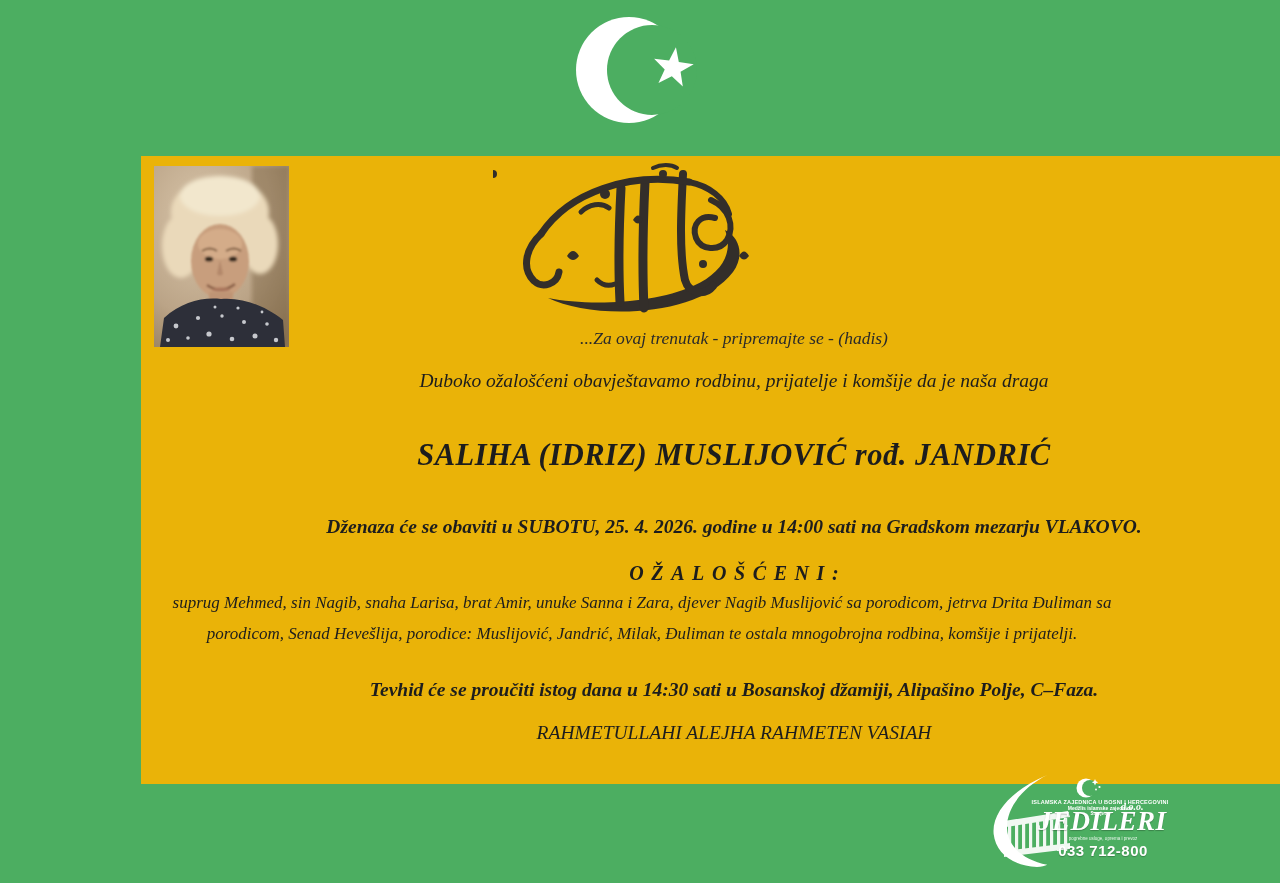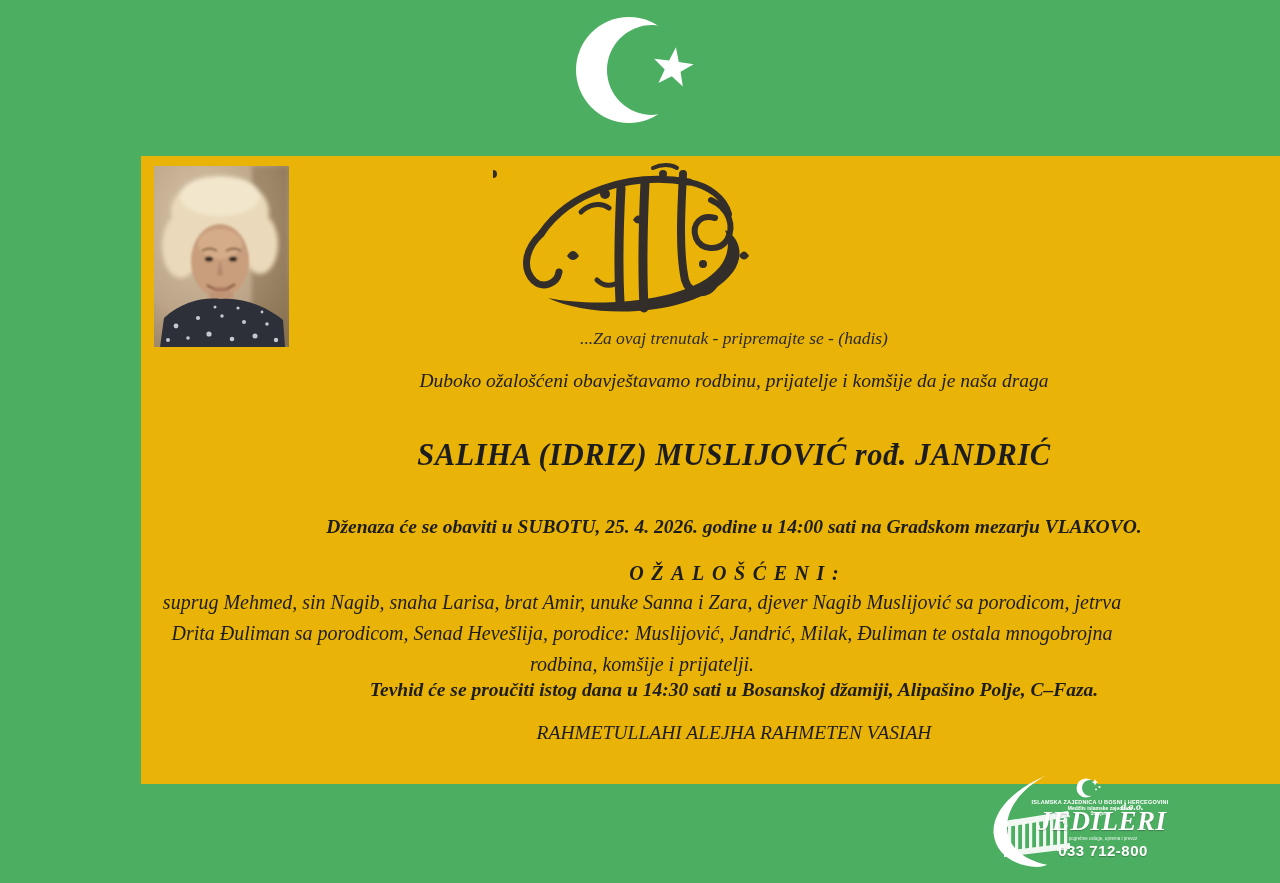--- a/index.html
+++ b/index.html
@@ -44,21 +44,21 @@
     text-align: center;
     font-style: italic;
     white-space: pre-wrap;
   }
   .hadis-line   { top: 172px; font-size: 17.5px; color: #2a2a2a; }
   .intro-line   { top: 214px; font-size: 19.5px; }
   .title-line   { top: 250px; font-size: 30.5px; font-weight: bold; letter-spacing: 0.5px; margin-top: 32px; }
   .death-line   { top: 314px; font-size: 19.5px; }
   .funeral-line { top: 360px; font-size: 19.5px; font-weight: bold; }
   .mourner-head { top: 406px; font-size: 20px;  font-weight: bold; letter-spacing: 0.38em; text-indent: 0.38em; }
-  .mourners     { top: 431px; font-size: 20px; line-height: 31px;
+  .mourners     { top: 431px; font-size: 17px; line-height: 31px;
                   left: 11px; width: 980px; }
   .tevhid-line  { top: 523px; font-size: 19.5px; font-weight: bold; }
   .closing-line { top: 566px; font-size: 19.5px; }
 
   
   .logo { position: absolute; left: 980px; top: 768px; width: 215px; height: 108px; }
   .logo-swoosh   { position: absolute; left: 3px;  top: 4px;  width: 78px;  height: 98px; }
   .logo-building { position: absolute; left: 22px; top: 40px; width: 70px;  height: 50px; }
   .logo-crescent { position: absolute; left: 95px; top: 7px;  width: 28px;  height: 26px; }
   .logo-org {

